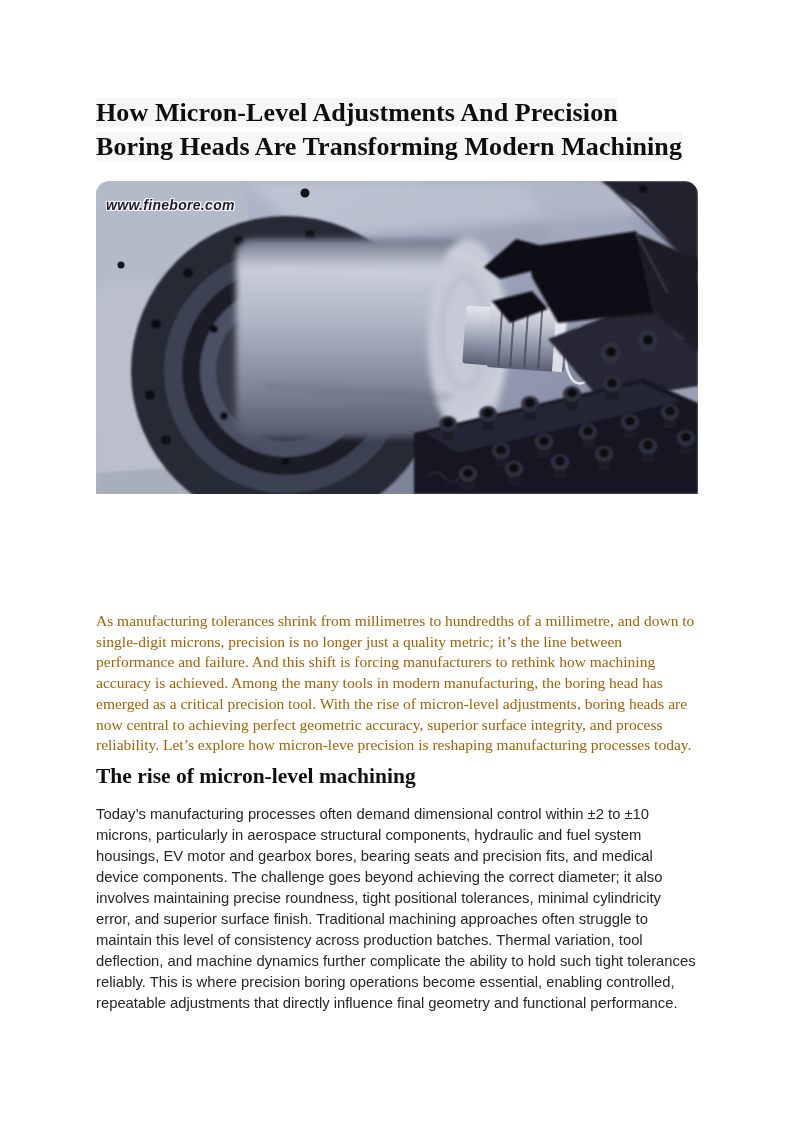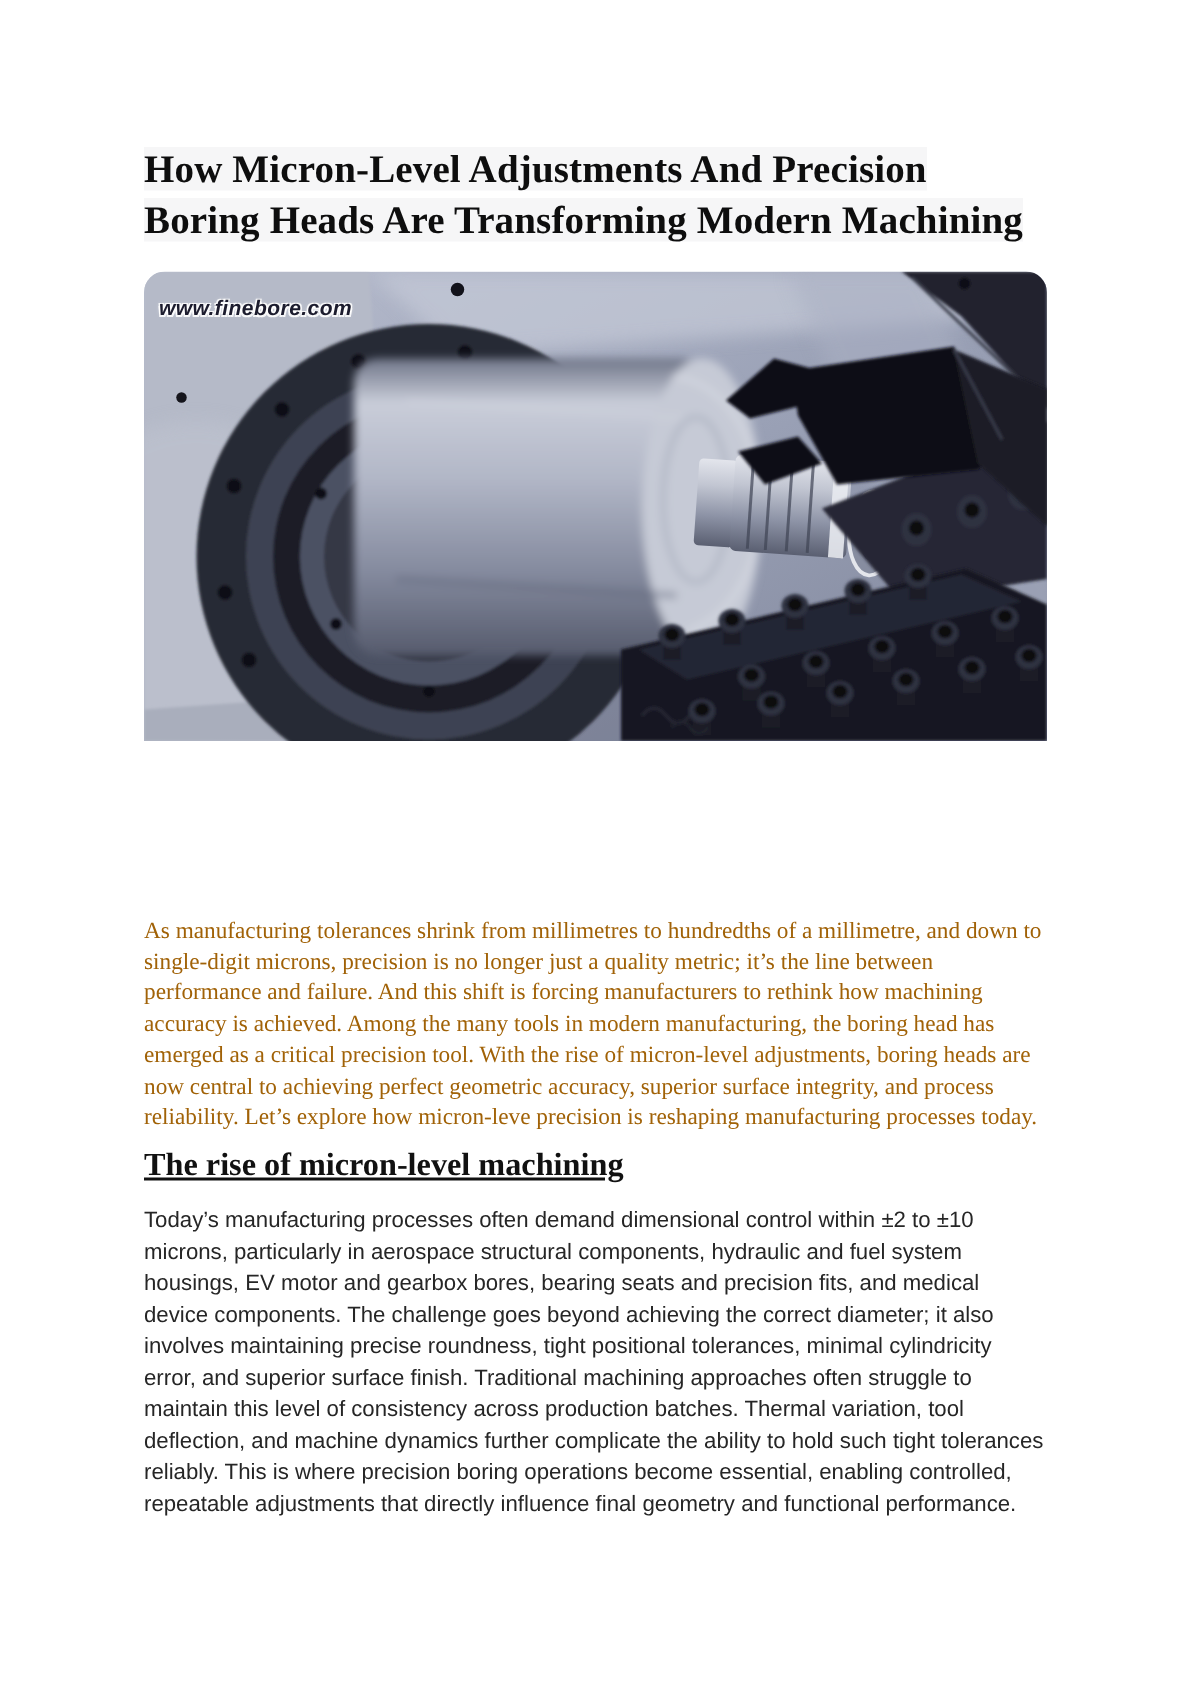--- a/index.html
+++ b/index.html
@@ -60,21 +60,20 @@
     line-height:20.7px;
     color:#a16207;
   }
   h2.section-heading {
     margin:5px 0 0 0;
     font-family:"Liberation Serif", serif;
     font-weight:bold;
     font-size:21.5px;
     line-height:30px;
     color:#111111;
-    text-decoration:underline;
   }
   p.section-body {
     margin:13px 16px 0 0;
     width:602px;
     font-family:"Liberation Sans", sans-serif;
     font-size:14.8px;
     line-height:21px;
     color:#262626;
   }
 </style>

